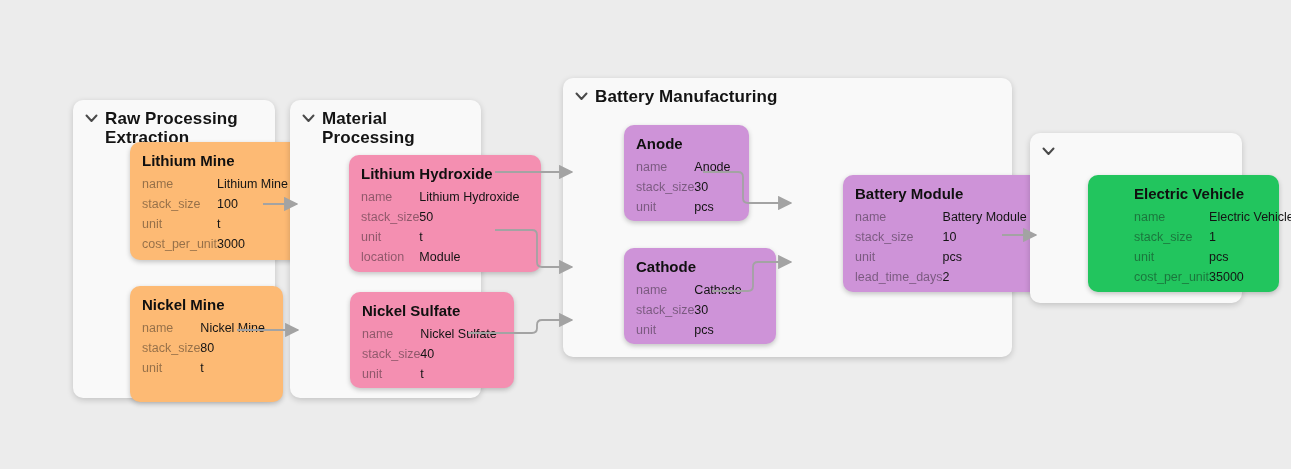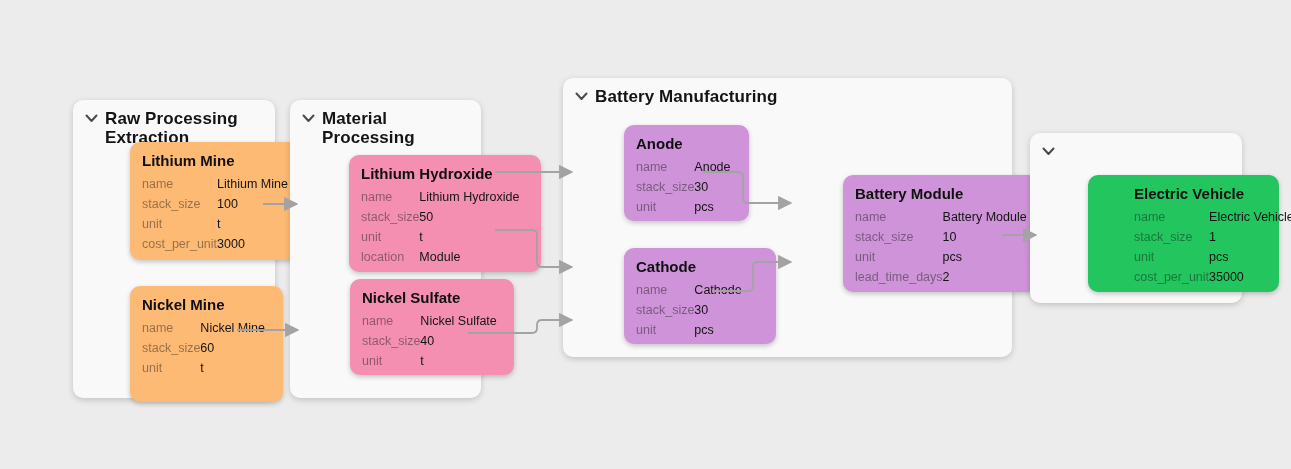--- a/index.html
+++ b/index.html
@@ -44,21 +44,21 @@
         <span class="k">cost_per_unit</span>
           <span class="v">3000</span>
       </div>
     </div>
     <div class="node c-red" style="left:11px;top:186px;width:153px;height:116px">
       <div class="node-title">Nickel Mine</div>
       <div class="rows">
         <span class="k">name</span>
           <span class="v">Nickel Mine</span>
         <span class="k">stack_size</span>
-          <span class="v">60</span>
+          <span class="v">80</span>
         <span class="k">unit</span>
           <span class="v">t</span>
       </div>
     </div>
   </div>
 
   <div class="group" style="left:290px;top:100px;width:191px;height:298px">
     <div class="group-header">
       <span class="chev"><svg width="13" height="9" viewBox="0 0 13 9">
             <polyline points="1.5,1.5 6.5,7 11.5,1.5" stroke="#4a4a4a" stroke-width="2" fill="none" stroke-linecap="round" stroke-linejoin="round"></polyline>
@@ -71,21 +71,21 @@
         <span class="k">name</span>
           <span class="v">Lithium Hydroxide</span>
         <span class="k">stack_size</span>
           <span class="v">50</span>
         <span class="k">unit</span>
           <span class="v">t</span>
         <span class="k">location</span>
           <span class="v">Module</span>
       </div>
     </div>
-    <div class="node c-pink" style="left:14px;top:179px;width:164px;height:96px">
+    <div class="node c-pink" style="left:14px;top:192px;width:164px;height:96px">
       <div class="node-title">Nickel Sulfate</div>
       <div class="rows">
         <span class="k">name</span>
           <span class="v">Nickel Sulfate</span>
         <span class="k">stack_size</span>
           <span class="v">40</span>
         <span class="k">unit</span>
           <span class="v">t</span>
       </div>
     </div>

